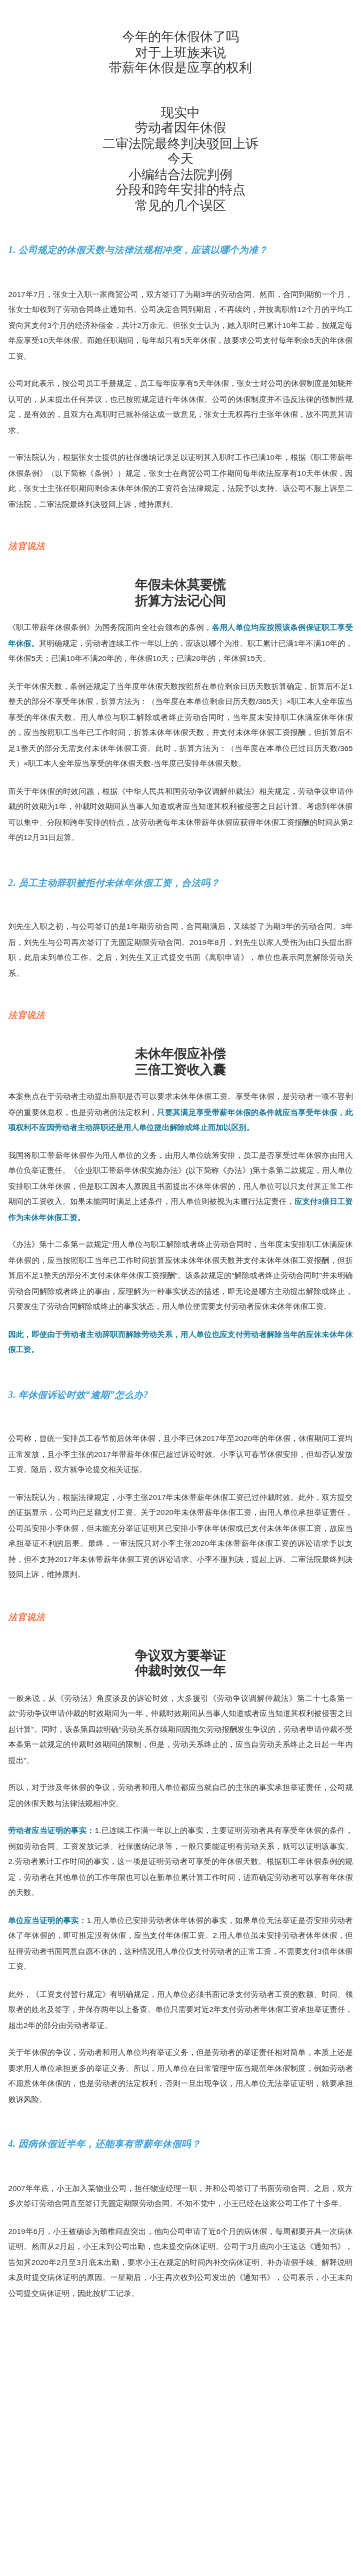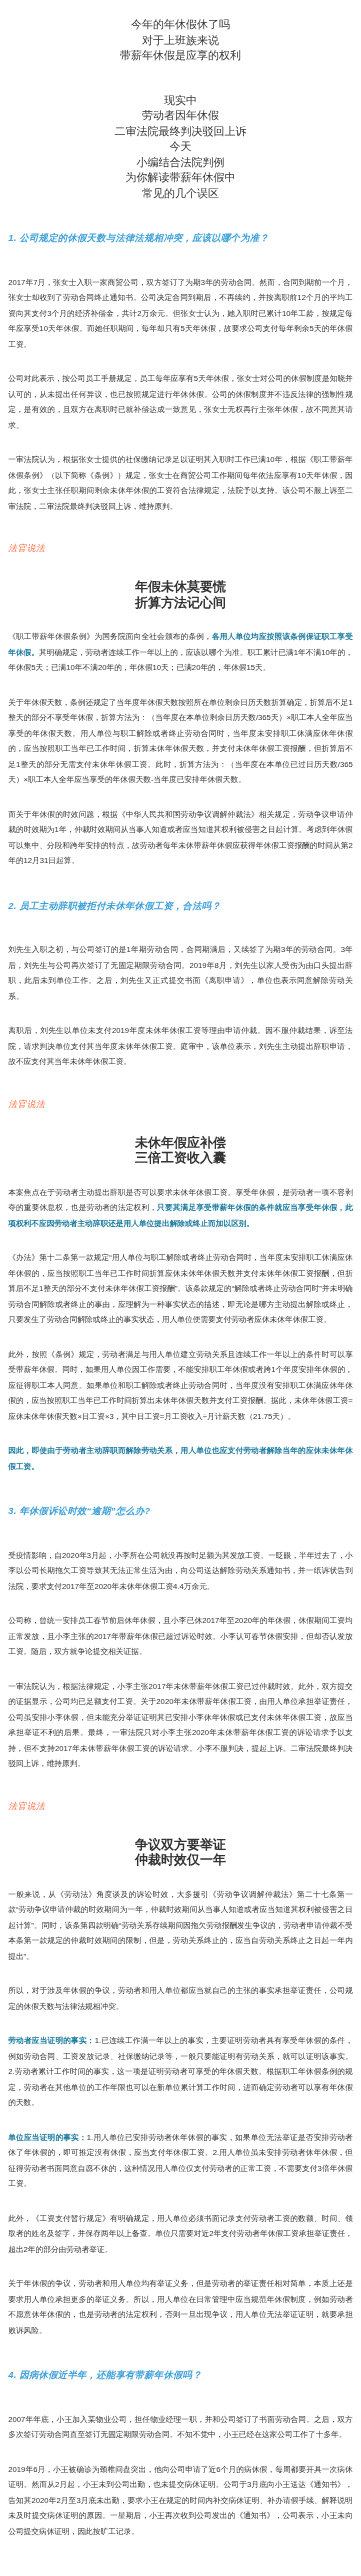--- a/index.html
+++ b/index.html
@@ -9,101 +9,100 @@
     color: #333333;
     -webkit-font-smoothing: antialiased;
   }
   .article {
     padding: 13.4px 8.2px 15.5px 8.2px;
     box-sizing: border-box;
   }
   
   .center-block {
     text-align: center;
-    font-size: 11px;
+    font-size: 13px;
     line-height: 15.5px;
-    margin: 4px 0 29px 0;
+    margin: 16px 0 29px 0;
     color: #333333;
   }
   .center-block.bold { font-weight: 700; font-size: 13px; margin: 24px 0 8.2px 0; }
   .center-line { white-space: nowrap; }
   
   .section-heading {
     color: #3da1da;
     font-size: 9.3px;
     font-weight: 700;
     font-style: italic;
     line-height: 14.4px;
     margin: 30px 0 29px 0;
     letter-spacing: 0.3px;
+    font-family: Liberation Serif, serif;
   }
   
   .judge-label {
     color: #fe6c3c;
     font-size: 8.8px;
-    font-weight: 400;
+    font-weight: 700;
     font-style: italic;
     margin: 29px 0 24px 0;
     letter-spacing: 0.5px;
   }
   
   .para {
     font-size: 7.7px;
     line-height: 15.5px;
     text-align: justify;
-    margin: 19px 0;
+    margin: 12px 0;
     color: #333333;
   }
   .seg-b  { color: #1a7a9e; font-weight: 700; }
 </style>
 </head>
 <body>
 
 <div class="article">
   <div>
       <div class="center-block">
         <div class="center-line">今年的年休假休了吗</div>
         <div class="center-line">对于上班族来说</div>
         <div class="center-line">带薪年休假是应享的权利</div>
       </div>
       <div class="center-block">
         <div class="center-line">现实中</div>
         <div class="center-line">劳动者因年休假</div>
         <div class="center-line">二审法院最终判决驳回上诉</div>
         <div class="center-line">今天</div>
         <div class="center-line">小编结合法院判例</div>
-        <div class="center-line">为你解读带薪年休假中</div>
+        <div class="center-line">分段和跨年安排的特点</div>
         <div class="center-line">常见的几个误区</div>
       </div>
       <h2 class="section-heading">1. 公司规定的休假天数与法律法规相冲突，应该以哪个为准？</h2>
       <p class="para"><span>2017年7月，张女士入职一家商贸公司，双方签订了为期3年的劳动合同。然而，合同到期前一个月，张女士却收到了劳动合同终止通知书。公司决定合同到期后，不再续约，并按离职前12个月的平均工资向其支付3个月的经济补偿金，共计2万余元。但张女士认为，她入职时已累计10年工龄，按规定每年应享受10天年休假。而她任职期间，每年却只有5天年休假，故要求公司支付每年剩余5天的年休假工资。</span></p>
       <p class="para"><span>公司对此表示，按公司员工手册规定，员工每年应享有5天年休假，张女士对公司的休假制度是知晓并认可的，从未提出任何异议，也已按照规定进行年休休假。公司的休假制度并不违反法律的强制性规定，是有效的，且双方在离职时已就补偿达成一致意见，张女士无权再行主张年休假，故不同意其请求。</span></p>
       <p class="para"><span>一审法院认为，根据张女士提供的社保缴纳记录足以证明其入职时工作已满10年，根据《职工带薪年休假条例》（以下简称《条例》）规定，张女士在商贸公司工作期间每年依法应享有10天年休假，因此，张女士主张任职期间剩余未休年休假的工资符合法律规定，法院予以支持。该公司不服上诉至二审法院，二审法院最终判决驳回上诉，维持原判。</span></p>
       <div class="judge-label">法官说法</div>
       <div class="center-block bold">
         <div class="center-line">年假未休莫要慌</div>
         <div class="center-line">折算方法记心间</div>
       </div>
       <p class="para"><span>《职工带薪年休假条例》为国务院面向全社会颁布的条例，</span><span class="seg-b">各用人单位均应按照该条例保证职工享受年休假。</span><span>其明确规定，劳动者连续工作一年以上的，应该以哪个为准。职工累计已满1年不满10年的，年休假5天；已满10年不满20年的，年休假10天；已满20年的，年休假15天。</span></p>
       <p class="para"><span>关于年休假天数，条例还规定了当年度年休假天数按照所在单位剩余日历天数折算确定，折算后不足1整天的部分不享受年休假，折算方法为：（当年度在本单位剩余日历天数/365天）×职工本人全年应当享受的年休假天数。用人单位与职工解除或者终止劳动合同时，当年度未安排职工休满应休年休假的，应当按照职工当年已工作时间，折算未休年休假天数，并支付未休年休假工资报酬，但折算后不足1整天的部分无需支付未休年休假工资。此时，折算方法为：（当年度在本单位已过日历天数/365天）×职工本人全年应当享受的年休假天数-当年度已安排年休假天数。</span></p>
       <p class="para"><span>而关于年休假的时效问题，根据《中华人民共和国劳动争议调解仲裁法》相关规定，劳动争议申请仲裁的时效期为1年，仲裁时效期间从当事人知道或者应当知道其权利被侵害之日起计算。考虑到年休假可以集中、分段和跨年安排的特点，故劳动者每年未休带薪年休假应获得年休假工资报酬的时间从第2年的12月31日起算。</span></p>
       <h2 class="section-heading">2. 员工主动辞职被拒付未休年休假工资，合法吗？</h2>
       <p class="para"><span>刘先生入职之初，与公司签订的是1年期劳动合同，合同期满后，又续签了为期3年的劳动合同。3年后，刘先生与公司再次签订了无固定期限劳动合同。2019年8月，刘先生以家人受伤为由口头提出辞职，此后未到单位工作。之后，刘先生又正式提交书面《离职申请》，单位也表示同意解除劳动关系。</span></p>
-      <p class="para"><span>离职后，刘先生以单位未支付2019年度未休年休假工资等理由申请仲裁。因不服仲裁结果，诉至法院，请求判决单位支付其当年度未休年休假工资。庭审中，该单位表示，刘先生主动提出辞职申请，故不应支付其当年未休年休假工资。</span></p>
       <div class="judge-label">法官说法</div>
       <div class="center-block bold">
         <div class="center-line">未休年假应补偿</div>
         <div class="center-line">三倍工资收入囊</div>
       </div>
       <p class="para"><span>本案焦点在于劳动者主动提出辞职是否可以要求未休年休假工资。享受年休假，是劳动者一项不容剥夺的重要休息权，也是劳动者的法定权利，</span><span class="seg-b">只要其满足享受带薪年休假的条件就应当享受年休假，此项权利不应因劳动者主动辞职还是用人单位提出解除或终止而加以区别。</span></p>
+      <p class="para"><span>我国将职工带薪年休假作为用人单位的义务，由用人单位统筹安排，员工是否享受过年休假亦由用人单位负举证责任。《企业职工带薪年休假实施办法》(以下简称《办法》)第十条第二款规定，用人单位安排职工休年休假，但是职工因本人原因且书面提出不休年休假的，用人单位可以只支付其正常工作期间的工资收入。如果未能同时满足上述条件，用人单位则被视为未履行法定责任，</span><span class="seg-b">应支付3倍日工资作为未休年休假工资。</span></p>
       <p class="para"><span>《办法》第十二条第一款规定“用人单位与职工解除或者终止劳动合同时，当年度未安排职工休满应休年休假的，应当按照职工当年已工作时间折算应休未休年休假天数并支付未休年休假工资报酬，但折算后不足1整天的部分不支付未休年休假工资报酬”。该条款规定的“解除或者终止劳动合同时”并未明确劳动合同解除或者终止的事由，应理解为一种事实状态的描述，即无论是哪方主动提出解除或终止，只要发生了劳动合同解除或终止的事实状态，用人单位便需要支付劳动者应休未休年休假工资。</span></p>
-      <p class="para"><span>此外，按照《条例》规定，劳动者满足与用人单位建立劳动关系且连续工作一年以上的条件时可以享受带薪年休假。同时，如果用人单位因工作需要，不能安排职工年休假或者跨1个年度安排年休假的，应征得职工本人同意。如果单位和职工解除或者终止劳动合同时，当年度没有安排职工休满应休年休假的，应当按照职工当年已工作时间折算出未休年休假天数并支付工资报酬。据此，未休年休假工资=应休未休年休假天数×日工资×3，其中日工资=月工资收入÷月计薪天数（21.75天）。</span></p>
       <p class="para"><span class="seg-b">因此，即使由于劳动者主动辞职而解除劳动关系，用人单位也应支付劳动者解除当年的应休未休年休假工资。</span></p>
       <h2 class="section-heading">3. 年休假诉讼时效“逾期”怎么办?</h2>
-      <p class="para"><span>受疫情影响，自2020年3月起，小李所在公司就没再按时足额为其发放工资。一眨眼，半年过去了，小李以公司长期拖欠工资导致其无法正常生活为由，向公司送达解除劳动关系通知书，并一纸诉状告到法院，要求支付2017年至2020年未休年休假工资4.4万余元。</span></p>
       <p class="para"><span>公司称，曾统一安排员工春节前后休年休假，且小李已休2017年至2020年的年休假，休假期间工资均正常发放，且小李主张的2017年带薪年休假已超过诉讼时效。小李认可春节休假安排，但却否认发放工资。随后，双方就争论提交相关证据。</span></p>
       <p class="para"><span>一审法院认为，根据法律规定，小李主张2017年未休带薪年休假工资已过仲裁时效。此外，双方提交的证据显示，公司均已足额支付工资。关于2020年未休带薪年休假工资，由用人单位承担举证责任，公司虽安排小李休假，但未能充分举证证明其已安排小李休年休假或已支付未休年休假工资，故应当承担举证不利的后果。最终，一审法院只对小李主张2020年未休带薪年休假工资的诉讼请求予以支持，但不支持2017年未休带薪年休假工资的诉讼请求。小李不服判决，提起上诉。二审法院最终判决驳回上诉，维持原判。</span></p>
       <div class="judge-label">法官说法</div>
       <div class="center-block bold">
         <div class="center-line">争议双方要举证</div>
         <div class="center-line">仲裁时效仅一年</div>
       </div>
       <p class="para"><span>一般来说，从《劳动法》角度谈及的诉讼时效，大多援引《劳动争议调解仲裁法》第二十七条第一款“劳动争议申请仲裁的时效期间为一年，仲裁时效期间从当事人知道或者应当知道其权利被侵害之日起计算”。同时，该条第四款明确“劳动关系存续期间因拖欠劳动报酬发生争议的，劳动者申请仲裁不受本条第一款规定的仲裁时效期间的限制，但是，劳动关系终止的，应当自劳动关系终止之日起一年内提出”。</span></p>
       <p class="para"><span>所以，对于涉及年休假的争议，劳动者和用人单位都应当就自己的主张的事实承担举证责任，公司规定的休假天数与法律法规相冲突。</span></p>
       <p class="para"><span class="seg-b">劳动者应当证明的事实：</span><span>1.已连续工作满一年以上的事实，主要证明劳动者具有享受年休假的条件，例如劳动合同、工资发放记录、社保缴纳记录等，一般只要能证明有劳动关系，就可以证明该事实。2.劳动者累计工作时间的事实，这一项是证明劳动者可享受的年休假天数。根据职工年休假条例的规定，劳动者在其他单位的工作年限也可以在新单位累计算工作时间，进而确定劳动者可以享有年休假的天数。</span></p>

